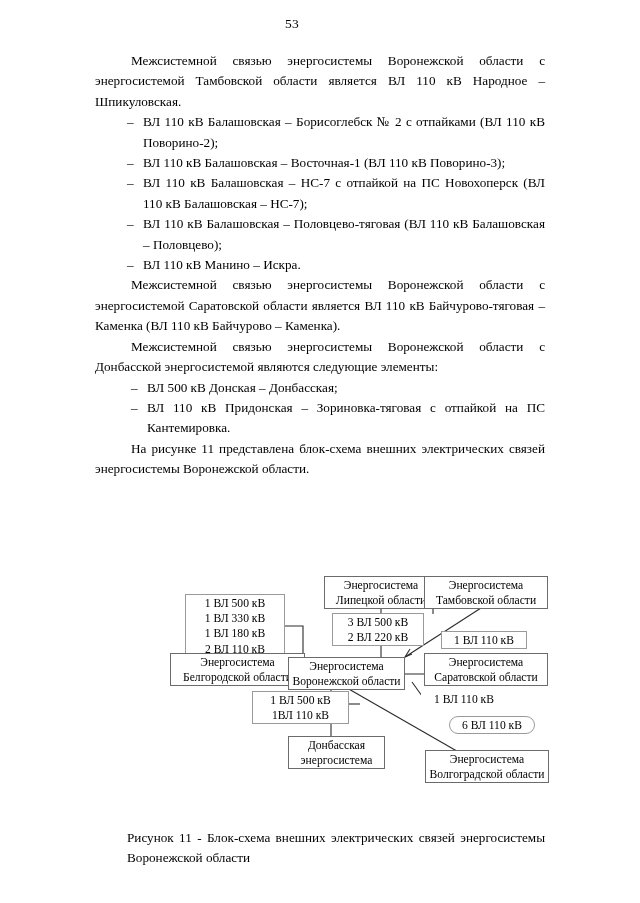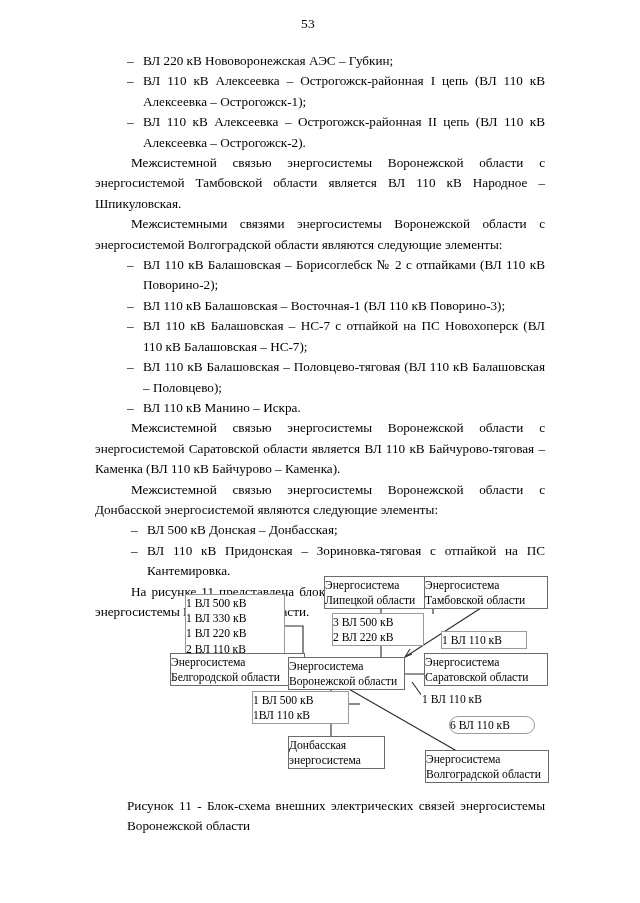--- a/index.html
+++ b/index.html
@@ -20,21 +20,21 @@
     position: absolute;
     left: 0; top: 0;
     width: 640px;
     height: 903px;
     overflow: hidden;
   }
 
   
   .page-number {
     position: absolute;
-    left: 16px;
+    left: 0;
     top: 16px;
     width: 584px;
     text-align: center;
     font-size: 13.5px;
     letter-spacing: .2px;
   }
 
   
   .body-text {
     position: absolute;
@@ -78,20 +78,21 @@
     position: absolute;
     left: 0;
     top: 578px;
     width: 640px;
     height: 205px;
   }
   .fig-box {
     position: absolute;
     box-sizing: border-box;
     border: 1px solid #8a8a8a;
+    text-align: center;
     font-size: 11.6px;
     line-height: 15.2px;
     background: #ffffff;
     padding-top: 1px;
     z-index: 3;
     white-space: nowrap;
   }
   .fig-box.node { border-color: #6b6b6b; }
   .fig-box.tag  { border-color: #9a9a9a; }
 
@@ -100,46 +101,40 @@
     left: 0; top: 0;
     width: 640px;
     height: 205px;
     z-index: 1;
   }
 
   
   .caption {
     position: absolute;
     left: 127px;
-    top: 796px;
+    top: 828px;
     width: 418px;
     font-size: 13.2px;
     line-height: 20.4px;
     text-align: justify;
     text-justify: inter-word;
   }
 </style>
 </head>
 <body>
 
 <div class="page">
 
   <div class="page-number">53</div>
 
   <div class="body-text">
 
-    <ul class="dash-list">
-      <li>ВЛ 220 кВ Нововоронежская АЭС – Губкин;</li>
-      <li>ВЛ 110 кВ Алексеевка – Острогожск-районная I цепь (ВЛ 110 кВ Алексеевка – Острогожск-1);</li>
-      <li>ВЛ 110 кВ Алексеевка – Острогожск-районная II цепь (ВЛ 110 кВ Алексеевка – Острогожск-2).</li>
-    </ul>
 
     <p class="para">Межсистемной связью энергосистемы Воронежской области с энергосистемой Тамбовской области является ВЛ 110 кВ Народное – Шпикуловская.</p>
 
-    <p class="para">Межсистемными связями энергосистемы Воронежской области с энергосистемой Волгоградской области являются следующие элементы:</p>
 
     <ul class="dash-list">
       <li>ВЛ 110 кВ Балашовская – Борисоглебск № 2 с отпайками (ВЛ 110 кВ Поворино-2);</li>
       <li>ВЛ 110 кВ Балашовская – Восточная-1 (ВЛ 110 кВ Поворино-3);</li>
       <li>ВЛ 110 кВ Балашовская – НС-7 с отпайкой на ПС Новохоперск (ВЛ 110 кВ Балашовская – НС-7);</li>
       <li>ВЛ 110 кВ Балашовская – Половцево-тяговая (ВЛ 110 кВ Балашовская – Половцево);</li>
       <li>ВЛ 110 кВ Манино – Искра.</li>
     </ul>
 
     <p class="para">Межсистемной связью энергосистемы Воронежской области с энергосистемой Саратовской области является ВЛ 110 кВ Байчурово-тяговая – Каменка (ВЛ 110 кВ Байчурово – Каменка).</p>
@@ -180,21 +175,21 @@
 
         <path d="M349 126 L360 126"></path>
 
         <path d="M347 110 L462 176"></path>
       </g>
     </svg>
 
     <div class="fig-box tag" style="left:185px; top:16px; width:100px;">
       <div>1 ВЛ 500 кВ</div>
       <div>1 ВЛ 330 кВ</div>
-      <div>1 ВЛ 220 кВ</div>
+      <div>1 ВЛ 180 кВ</div>
       <div>2 ВЛ 110 кВ</div>
     </div>
 
     <div class="fig-box node" style="left:324px; top:-2px; width:114px;">
       <div>Энергосистема</div>
       <div>Липецкой области</div>
     </div>
 
     <div class="fig-box node" style="left:424px; top:-2px; width:124px;">
       <div>Энергосистема</div>

